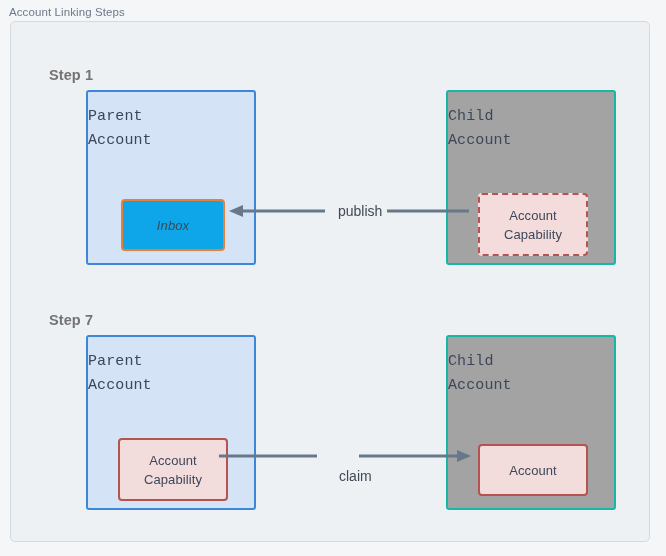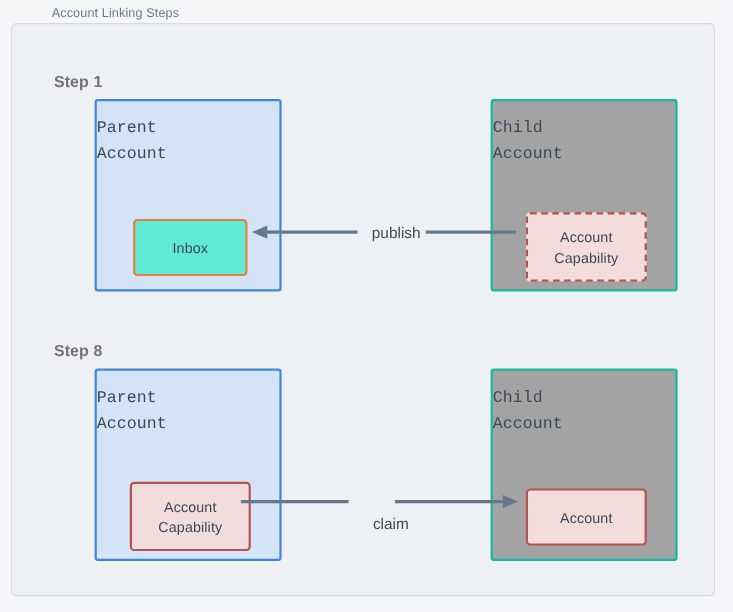--- a/index.html
+++ b/index.html
@@ -18,21 +18,20 @@
 
   #caption {
     position: absolute;
     left: 9px;
     top: 4px;
     font-size: 11.5px;
     color: #6b7a8c;
     letter-spacing: 0.1px;
     line-height: 16px;
     white-space: nowrap;
-    margin-left: 38px;
   }
 
   #frame {
     position: absolute;
     left: 10px;
     top: 21px;
     width: 640px;
     height: 521px;
     box-sizing: border-box;
     background: #eef1f4;
@@ -92,23 +91,24 @@
     text-align: center;
     border-width: 2px;
     border-radius: 4px;
     font-size: 13px;
     line-height: 19px;
     color: #3c4858;
     white-space: pre-line;
     letter-spacing: 0.1px;
   }
   .inner-box.orange {
-    background: #5eead4;
+    background: #0ea5e9;
     border-color: #e5813b;
     border-style: solid;
+    font-style: italic;
   }
   .inner-box.pink-solid {
     background: #f2dcdc;
     border-color: #b4534f;
     border-style: solid;
   }
   .inner-box.pink-dashed {
     background: #f4dcdc;
     border-color: #b4534f;
     border-style: dashed;
@@ -151,21 +151,21 @@
 Capability</div>
   </div>
 
   <svg class="arrow-svg" style="left:218px; top:179px;" width="240" height="20" viewBox="0 0 240 20">
     <line x1="10" y1="10" x2="96" y2="10" stroke="#66788a" stroke-width="3"></line>
     <line x1="145" y1="10" x2="240" y2="10" stroke="#66788a" stroke-width="3"></line>
     <polygon points="0,10 14,4 14,16" fill="#66788a"></polygon>
   </svg>
   <div class="arrow-label" style="left:322px; top:180px;">publish</div>
 
-  <div class="step-label" id="step2-label">Step 8</div>
+  <div class="step-label" id="step2-label">Step 7</div>
 
   <div class="account-box parent" style="left:75px; top:313px; width:170px; height:175px;">
     <div class="account-title">Parent
 Account</div>
     <div class="inner-box pink-solid" style="left:30px; top:101px; width:110px; height:63px;">Account
 Capability</div>
   </div>
 
   <div class="account-box child" style="left:435px; top:313px; width:170px; height:175px;">
     <div class="account-title">Child

